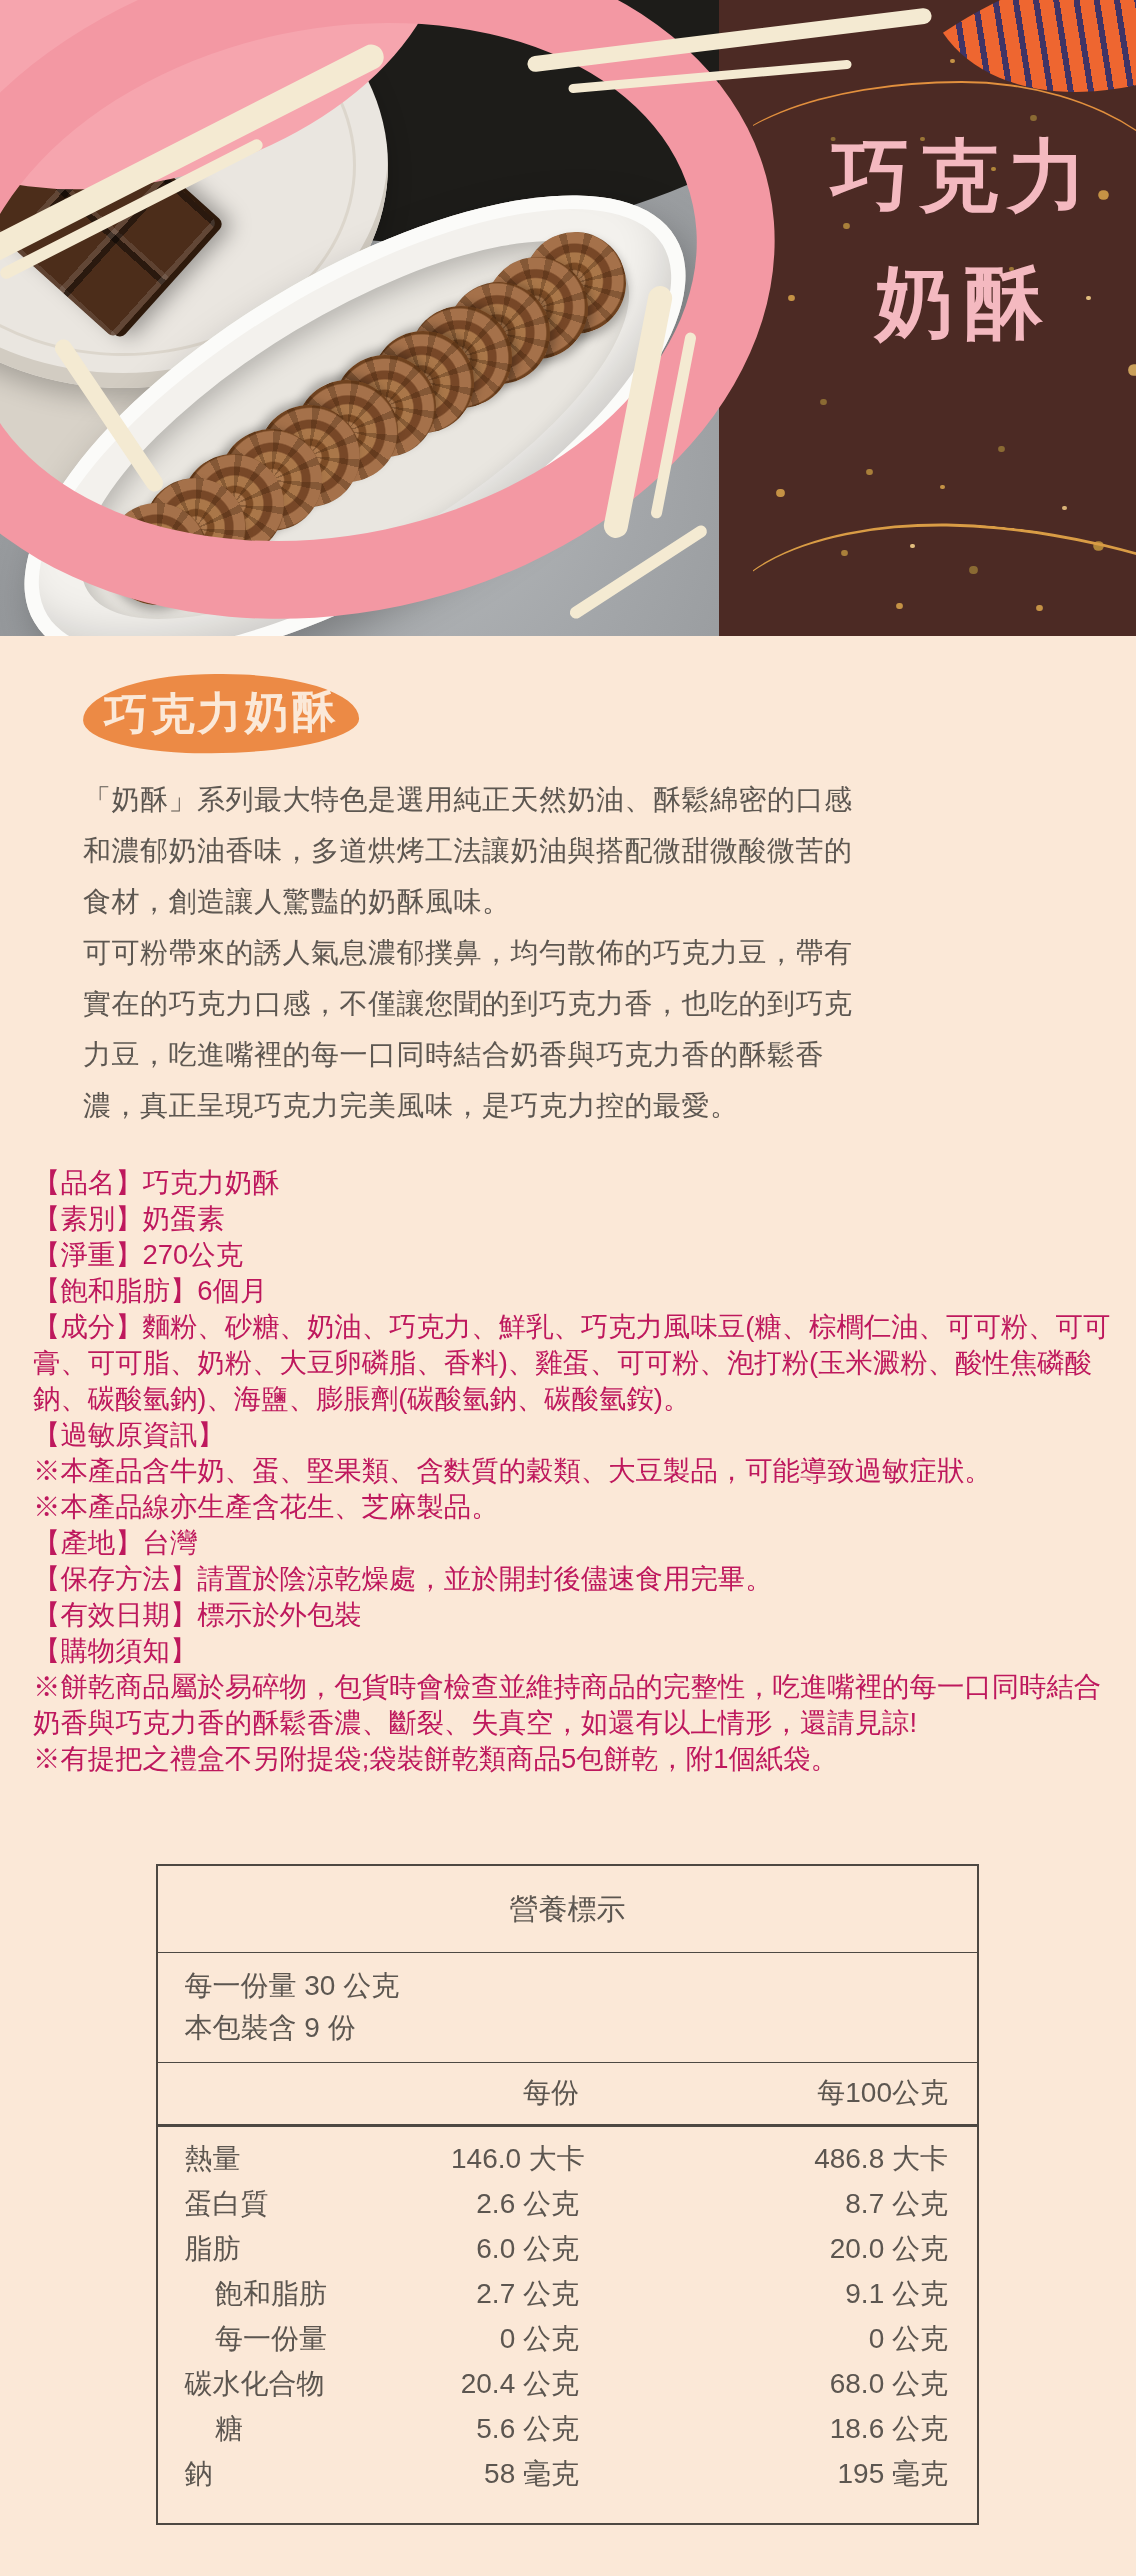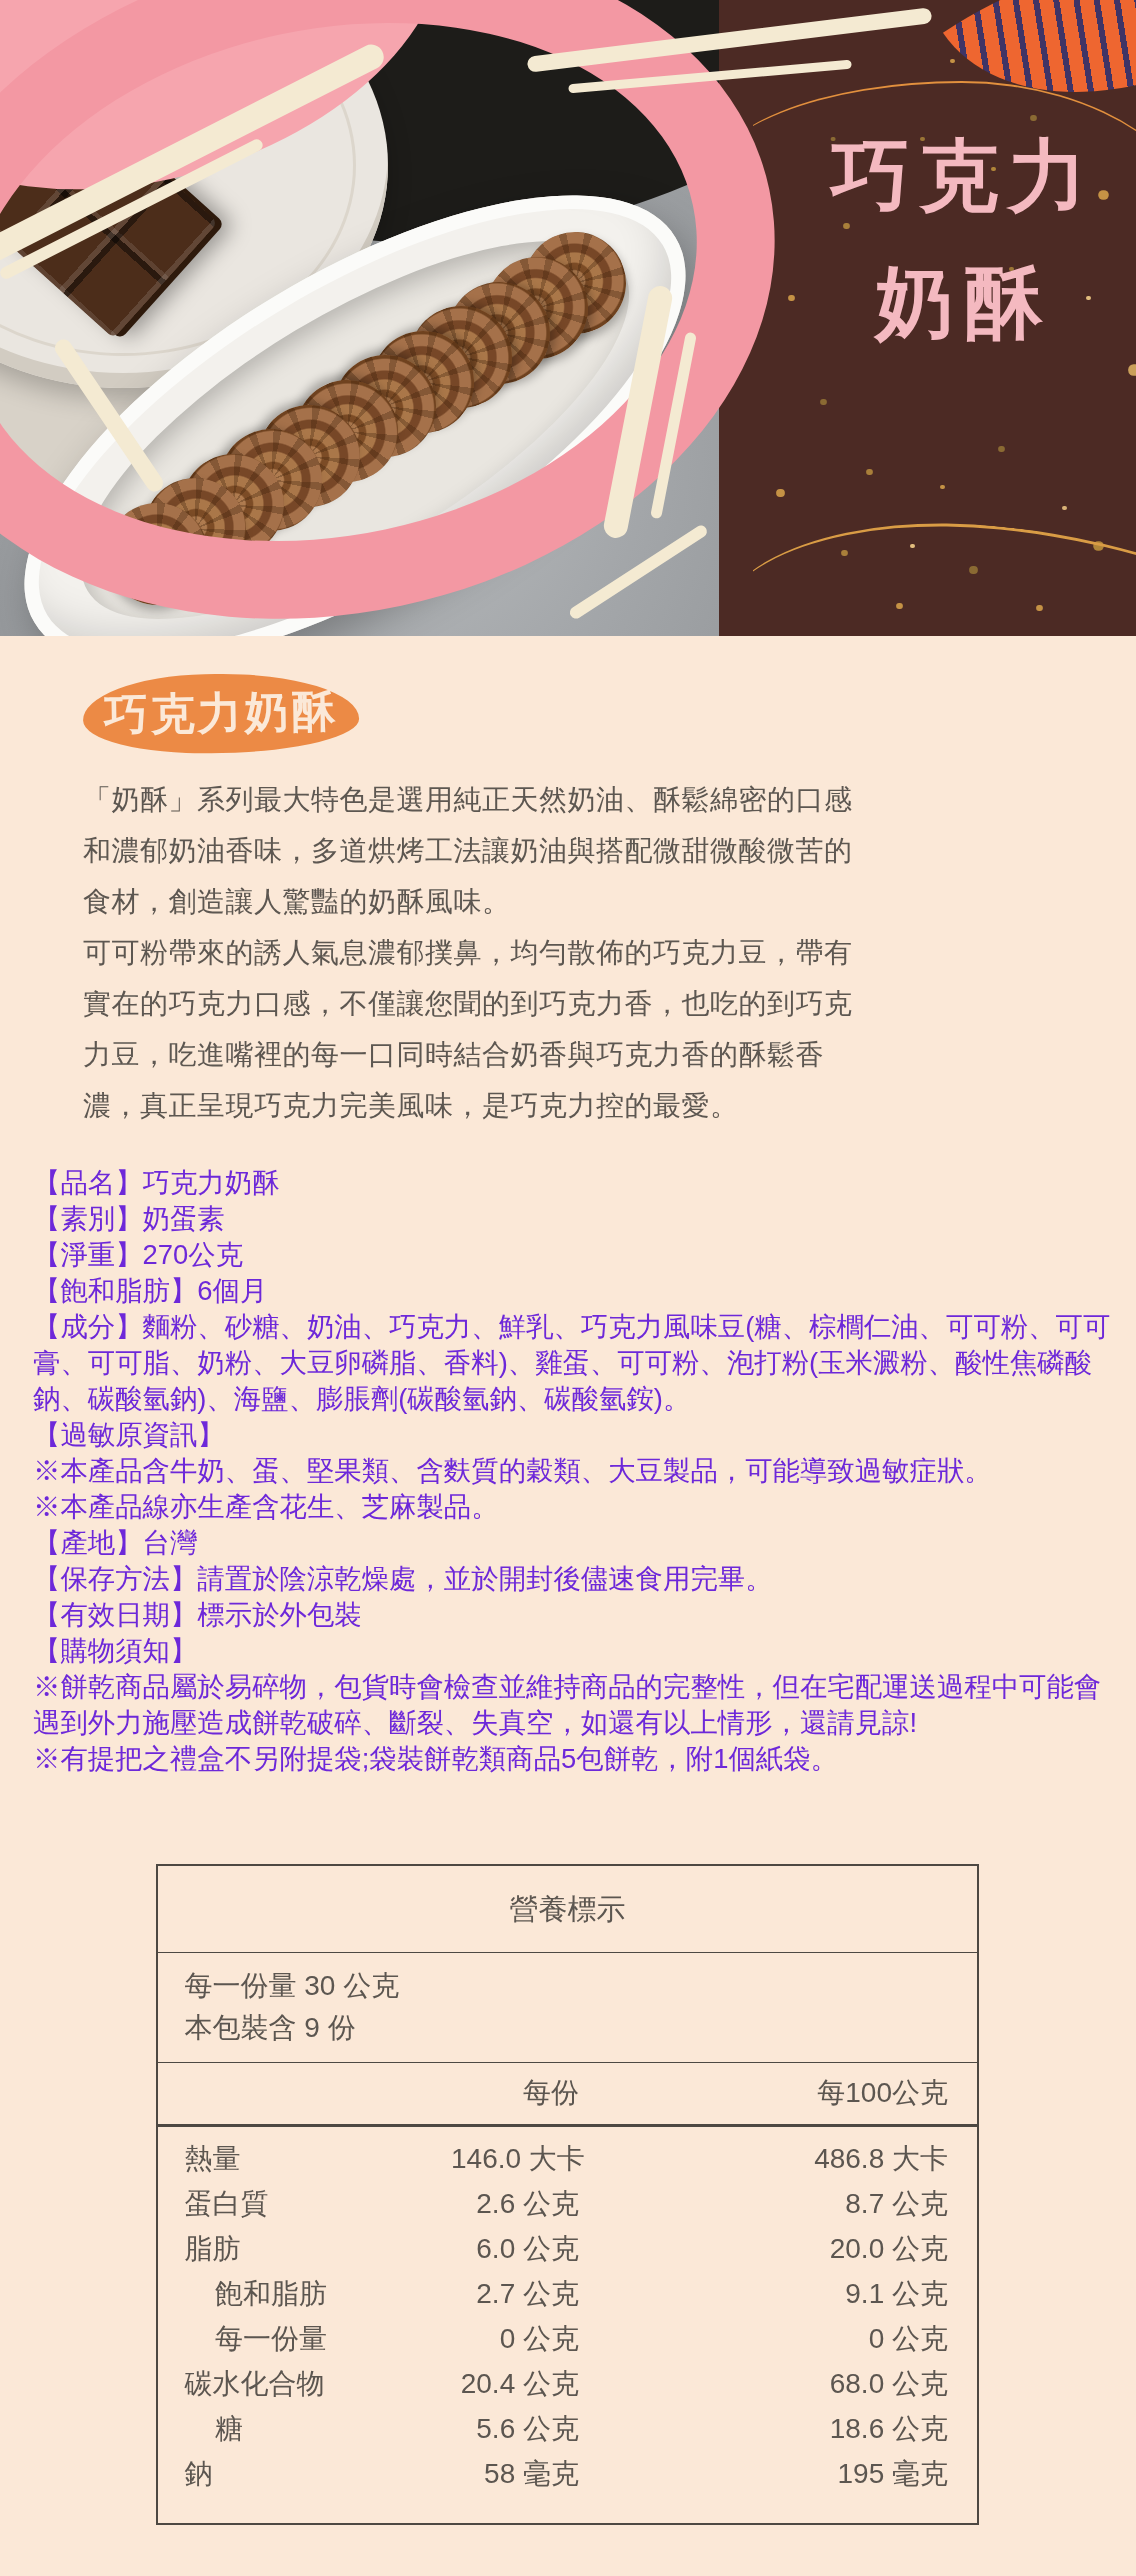--- a/index.html
+++ b/index.html
@@ -75,21 +75,21 @@
   .s6 { left:668px; top:331px; width:11.4px;  height:189px; transform:rotate(11deg); }
   .s7 { left:19px;  top:407px; width:180px; height:17px; transform:rotate(56deg); }
   .s8 { left:558px; top:566px; width:161px; height:12.3px; transform:rotate(-33deg); }
 
   
   .badge { margin:38px 0 0 83px; width:276px; height:79px; background:#ec8a45;
            border-radius:46% 54% 52% 48% / 58% 62% 42% 46%;
            display:flex; align-items:center; justify-content:center;
            color:#fbe9d8; font-size:44px; font-weight:bold; letter-spacing:2.8px; transform:rotate(-1deg); }
   .intro { margin:21px 0 0 83px; width:772px; color:#5d5751; font-size:28px; line-height:51px; letter-spacing:0.5px; }
-  .details { margin:34px 0 0 33px; width:1079px; color:#6d28d9; font-size:27.4px; line-height:36px; }
+  .details { margin:34px 0 0 33px; width:1079px; color:#be185d; font-size:27.4px; line-height:36px; }
 
   
   .ntable { margin:87px 0 12px 156px; width:823px; border:2.8px solid #4d4842; color:#5c5650; background:transparent; }
   .t-title { height:87px; line-height:87px; text-align:center; font-size:29px; border-bottom:1.9px solid #4d4842; }
   .t-serving { padding:12.3px 0 12.3px 26.5px; font-size:28px; line-height:42px; border-bottom:1.9px solid #4d4842; }
   .t-header { display:grid; grid-template-columns:293px 128px 369px; height:64px; align-items:center;
               font-size:28px; border-bottom:3.8px solid #4d4842; }
   .t-body { padding:9.5px 0 26.5px; }
   .t-row { display:grid; grid-template-columns:293px 128px 369px; height:45px; align-items:center; font-size:28px; }
   .t-label { padding-left:26.5px; }
@@ -163,21 +163,21 @@
     <div>【淨重】270公克</div>
     <div>【飽和脂肪】6個月</div>
     <div>【成分】麵粉、砂糖、奶油、巧克力、鮮乳、巧克力風味豆(糖、棕櫚仁油、可可粉、可可膏、可可脂、奶粉、大豆卵磷脂、香料)、雞蛋、可可粉、泡打粉(玉米澱粉、酸性焦磷酸鈉、碳酸氫鈉)、海鹽、膨脹劑(碳酸氫鈉、碳酸氫銨)。</div>
     <div>【過敏原資訊】</div>
     <div>※本產品含牛奶、蛋、堅果類、含麩質的穀類、大豆製品，可能導致過敏症狀。</div>
     <div>※本產品線亦生產含花生、芝麻製品。</div>
     <div>【產地】台灣</div>
     <div>【保存方法】請置於陰涼乾燥處，並於開封後儘速食用完畢。</div>
     <div>【有效日期】標示於外包裝</div>
     <div>【購物須知】</div>
-    <div>※餅乾商品屬於易碎物，包貨時會檢查並維持商品的完整性，但在宅配運送過程中可能會遇到外力施壓造成餅乾破碎、斷裂、失真空，如還有以上情形，還請見諒!</div>
+    <div>※餅乾商品屬於易碎物，包貨時會檢查並維持商品的完整性，吃進嘴裡的每一口同時結合奶香與巧克力香的酥鬆香濃、斷裂、失真空，如還有以上情形，還請見諒!</div>
     <div>※有提把之禮盒不另附提袋;袋裝餅乾類商品5包餅乾，附1個紙袋。</div>
   </div>
 
   <div class="ntable">
     <div class="t-title">營養標示</div>
     <div class="t-serving">
       <div>每一份量 30 公克</div>
       <div>本包裝含 9 份</div>
     </div>
     <div class="t-header">

